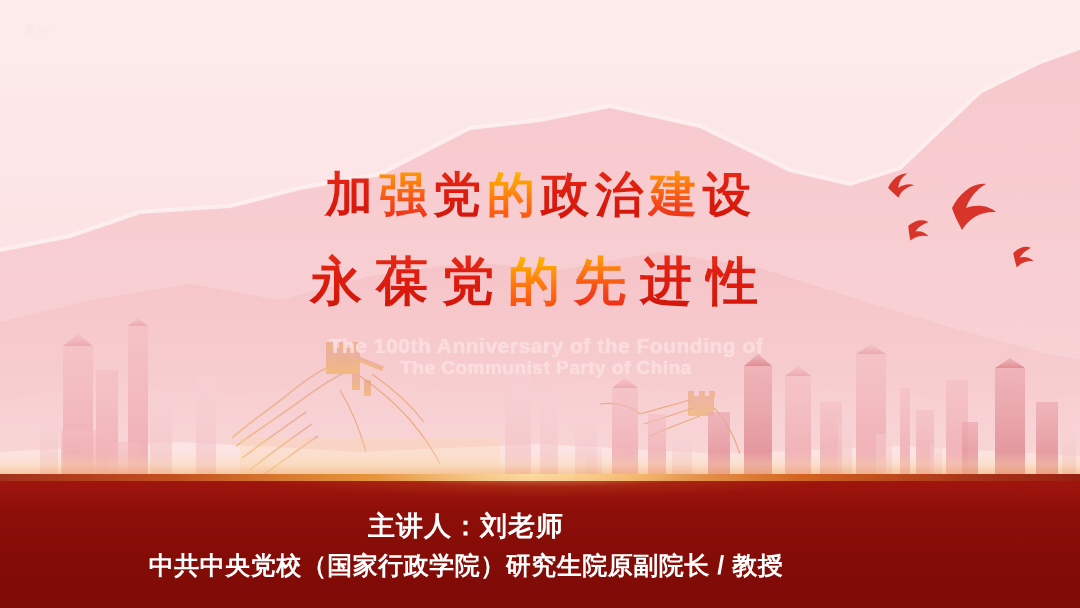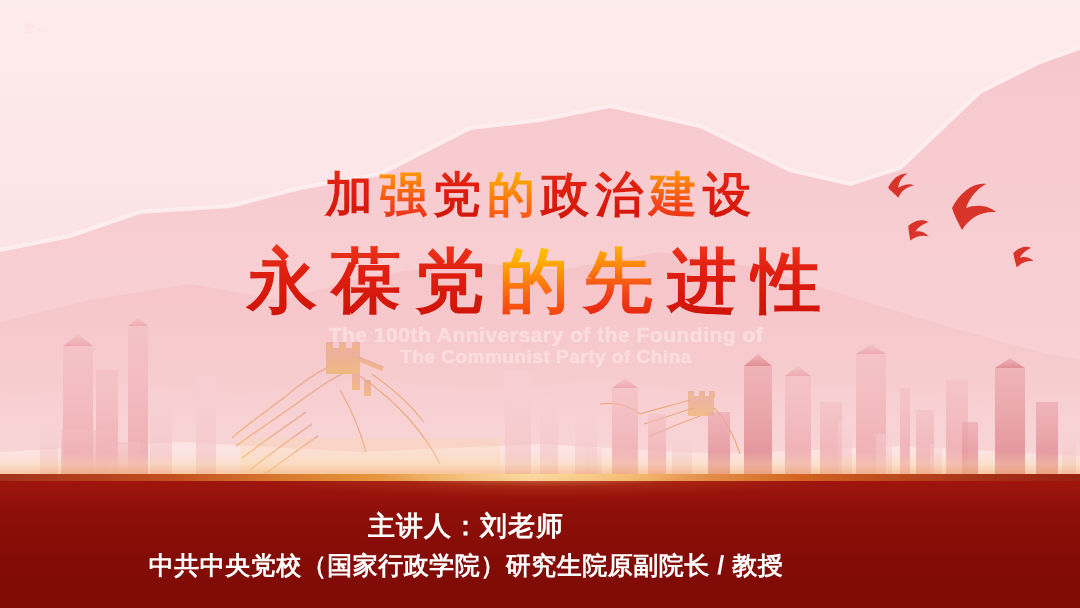--- a/index.html
+++ b/index.html
@@ -32,21 +32,21 @@
     font-size:11px; line-height:1.15;
     text-align:center;
     letter-spacing:0px;
     padding-top:4px;
     font-weight:700;
   }
   .watermark .wm-sub { font-size:6px; font-weight:400; letter-spacing:.5px; }
 
   
   .eng-sub {
-    position:absolute; left:0; top:324px; width:1080px;
+    position:absolute; left:0; top:335px; width:1080px;
     text-align:center;
     color:#fde0e0;
     font-weight:700;
     font-size:21px;
     line-height:22px;
     letter-spacing:.5px;
     opacity:.85;
     text-shadow:0 0 1px rgba(255,255,255,.55);
     white-space:nowrap;
     padding-left:12px;
@@ -83,21 +83,21 @@
     background:linear-gradient(180deg,#ffc107 0%,#ff8a0b 30%,#f4441a 62%,#e01b0d 100%);
     -webkit-background-clip:text;
     background-clip:text;
   }
   
   .title-line .ch.gold-strong {
     background:linear-gradient(180deg,#ffd400 0%,#ffab00 28%,#ff6a12 62%,#f0360f 100%);
     -webkit-background-clip:text;
     background-clip:text;
   }
-  .title-line.line2 { letter-spacing:12px; font-size:70px; }
+  .title-line.line2 { letter-spacing:12px; font-size:52px; }
 
   
   .birds { position:absolute; left:862px; top:160px; width:210px; height:130px; z-index:5; }
 
   
   .banner {
     position:absolute; left:0; bottom:0; width:1080px; height:134px;
     background:linear-gradient(180deg,#a3170e 0%,#8e0f09 28%,#840c07 62%,#7d0b06 100%);
     z-index:8;
     overflow:hidden;

